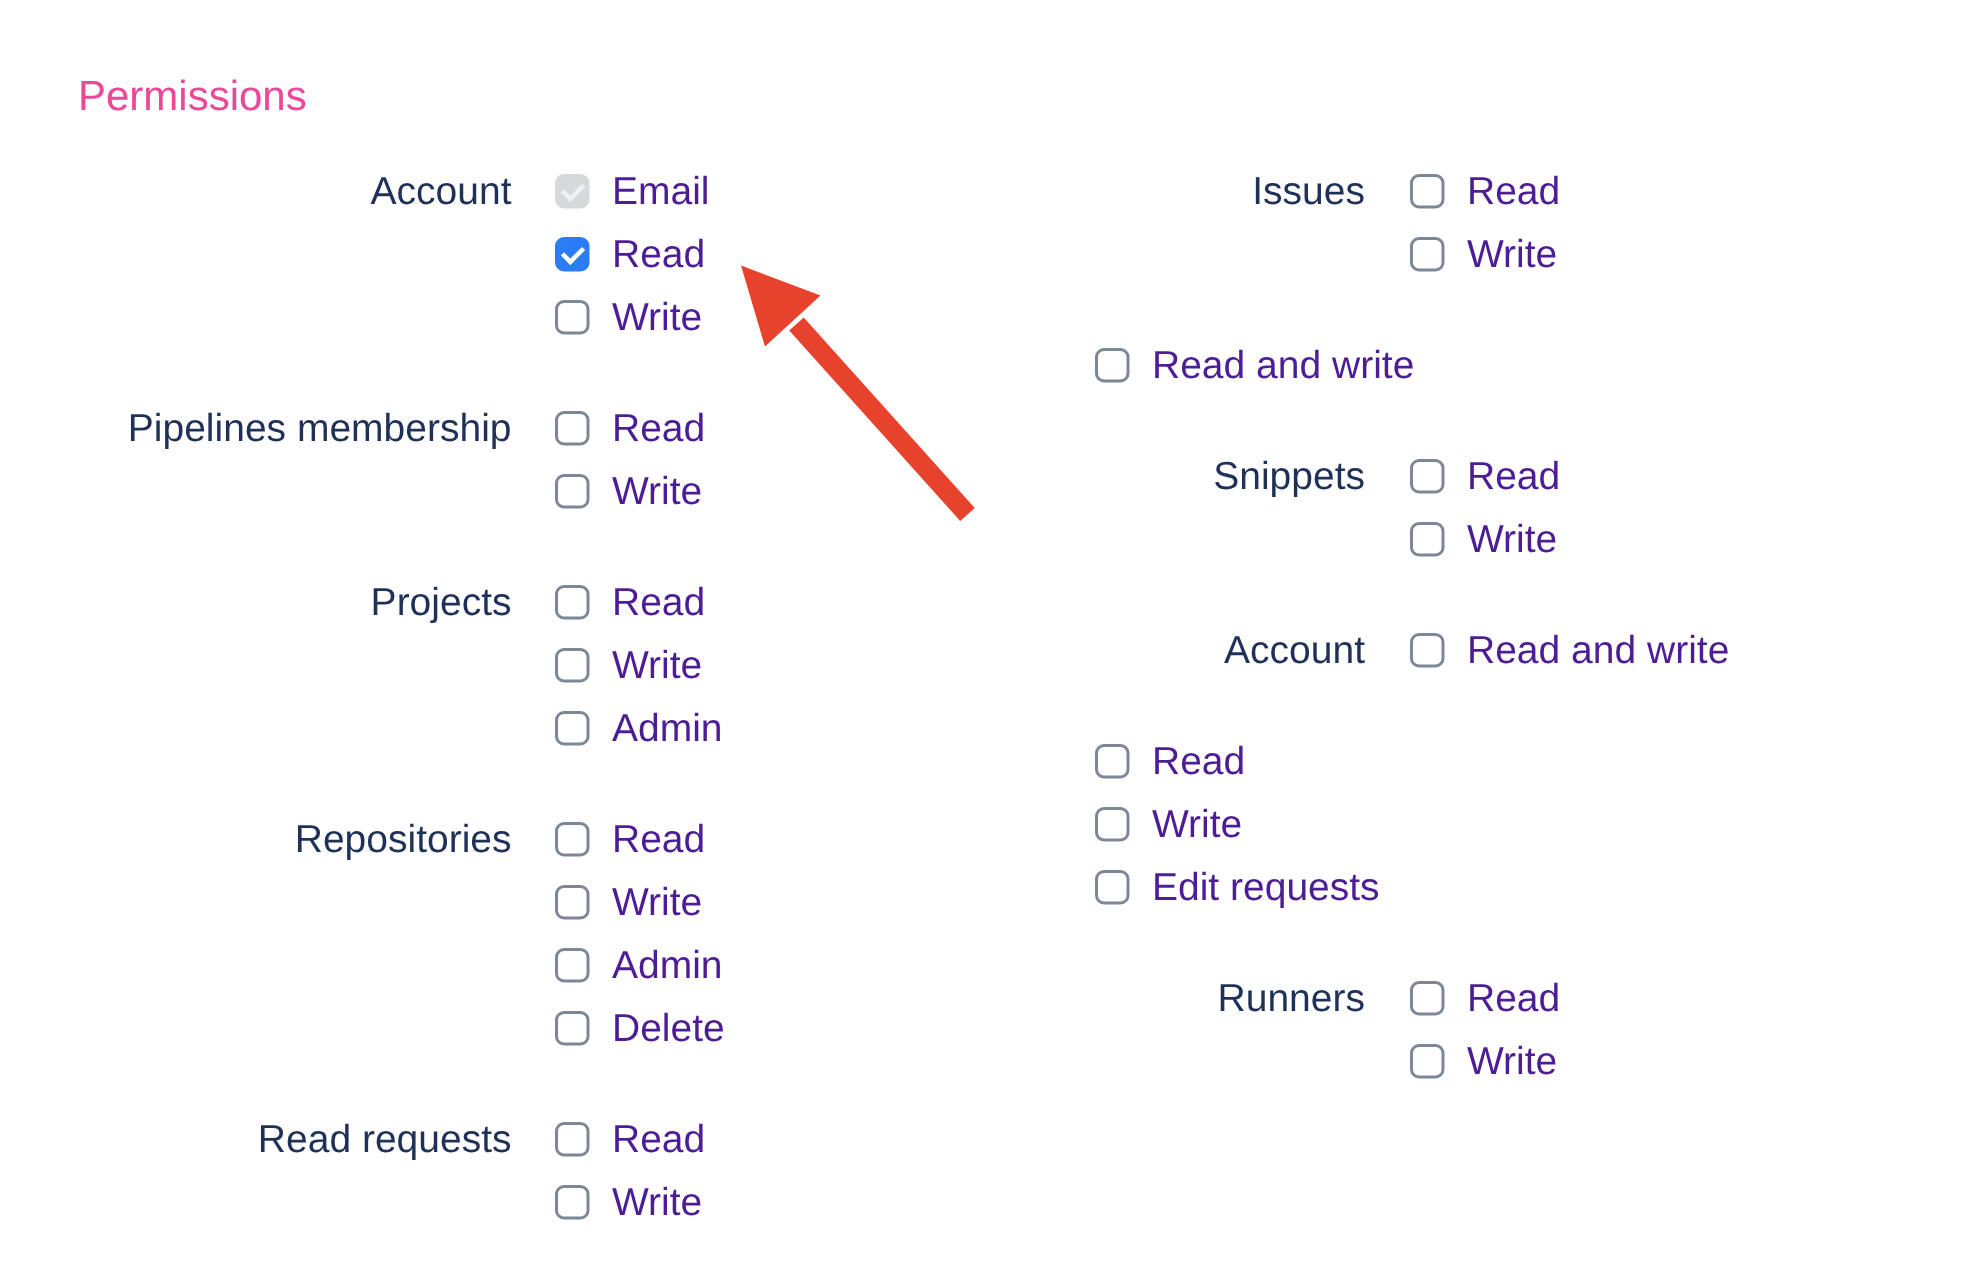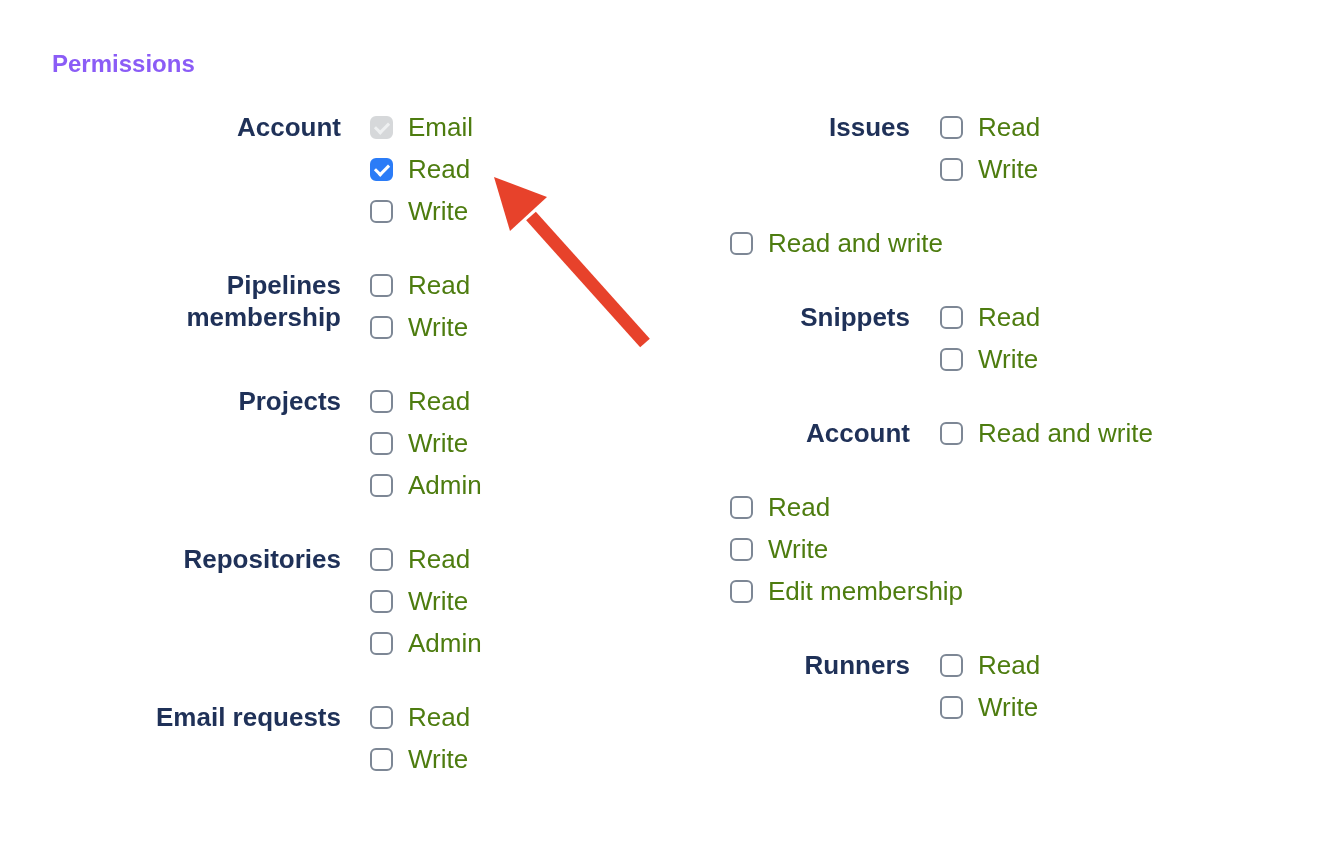--- a/index.html
+++ b/index.html
@@ -14,37 +14,37 @@
     width: 1322px;
     height: 844px;
     background: #ffffff;
     overflow: hidden;
   }
   .heading {
     position: absolute;
     left: 52px;
     top: 46px;
     margin: 0;
-    font-size: 24px;
+    font-size: 28px;
     line-height: 36px;
-    font-weight: bold;
-    color: #8b5cf6;
+    font-weight: normal;
+    color: #ec4899;
   }
   .col {
     position: absolute;
     top: 106px;
   }
   .col-left  { left: 52px;  }
   .col-right { left: 700px; }
 
   .group { display: flex; align-items: flex-start; margin-bottom: 32px; }
 
   .glabel {
     text-align: right;
-    font-weight: bold;
+    font-weight: normal;
     font-size: 26px;
     line-height: 32px;
     color: #1f3158;
     padding-top: 5px;
   }
   .col-left  .glabel { width: 260px; margin-left: 29px; }
   .col-right .glabel { width: 210px; }
 
   .opts { flex: none; }
   .col-left  .opts { margin-left: 29px; }
@@ -85,21 +85,21 @@
     transform: rotate(-45deg);
   }
   .cb[data-state="disabled-checked"]::after {
     border-color: #eef0f1;
   }
 
   .opt {
     margin-left: 15px;
     font-size: 26px;
     line-height: 32px;
-    color: #4d7c0f;
+    color: #4c1d95;
     cursor: pointer;
     white-space: nowrap;
   }
 
   .arrow-overlay {
     position: absolute;
     left: 0;
     top: 0;
     width: 1322px;
     height: 844px;
@@ -173,25 +173,29 @@
           <span class="opt">Read</span>
         </div>
         <div class="row">
           <span class="cb" data-state="unchecked"></span>
           <span class="opt">Write</span>
         </div>
         <div class="row">
           <span class="cb" data-state="unchecked"></span>
           <span class="opt">Admin</span>
         </div>
-      </div>
-    </div>
-
-    <div class="group">
-      <div class="glabel">Email requests</div>
+        <div class="row">
+          <span class="cb" data-state="unchecked"></span>
+          <span class="opt">Delete</span>
+        </div>
+      </div>
+    </div>
+
+    <div class="group">
+      <div class="glabel">Read requests</div>
       <div class="opts">
         <div class="row">
           <span class="cb" data-state="unchecked"></span>
           <span class="opt">Read</span>
         </div>
         <div class="row">
           <span class="cb" data-state="unchecked"></span>
           <span class="opt">Write</span>
         </div>
       </div>
@@ -253,21 +257,21 @@
         <div class="row">
           <span class="cb" data-state="unchecked"></span>
           <span class="opt">Read</span>
         </div>
         <div class="row">
           <span class="cb" data-state="unchecked"></span>
           <span class="opt">Write</span>
         </div>
         <div class="row">
           <span class="cb" data-state="unchecked"></span>
-          <span class="opt">Edit membership</span>
+          <span class="opt">Edit requests</span>
         </div>
       </div>
     </div>
 
     <div class="group">
       <div class="glabel">Runners</div>
       <div class="opts">
         <div class="row">
           <span class="cb" data-state="unchecked"></span>
           <span class="opt">Read</span>

